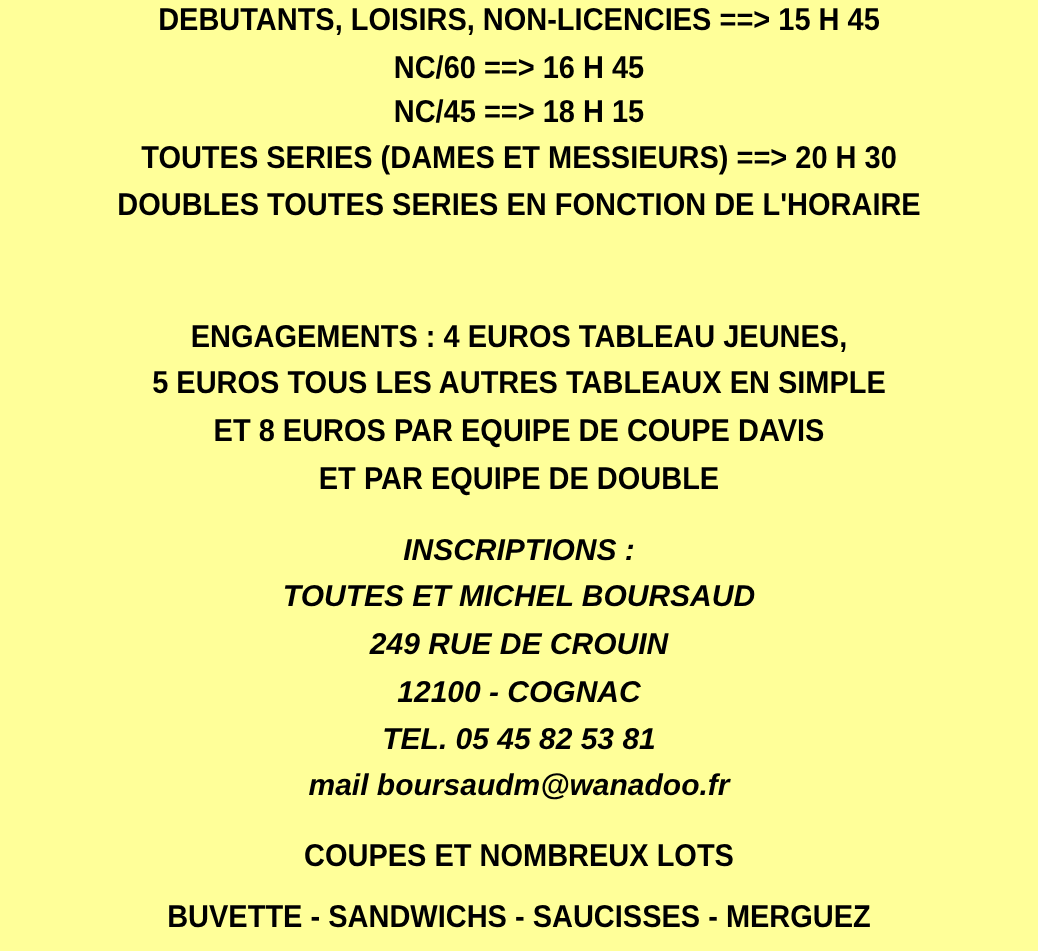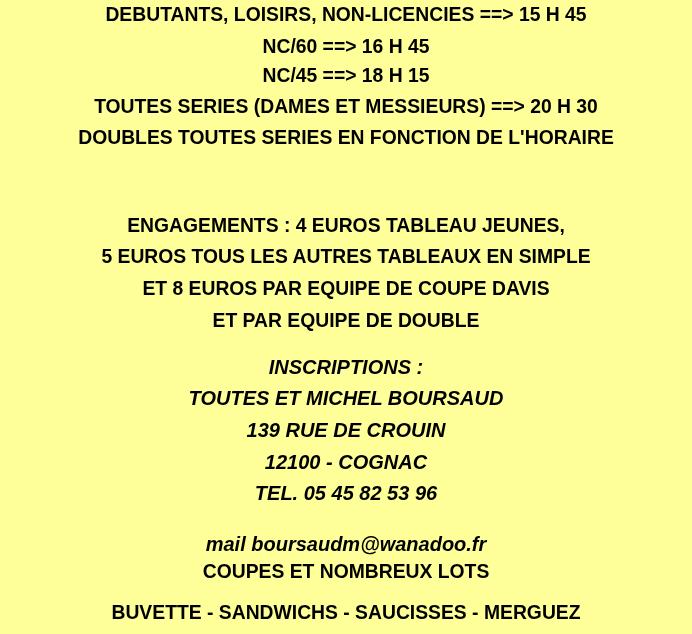--- a/index.html
+++ b/index.html
@@ -22,20 +22,20 @@
 <div>
   <div class="line cond" style="top:213px">ENGAGEMENTS : 4 EUROS TABLEAU JEUNES,</div>
   <div class="line cond" style="top:244px">5 EUROS TOUS LES AUTRES TABLEAUX EN SIMPLE</div>
   <div class="line cond" style="top:276px">ET 8 EUROS PAR EQUIPE DE COUPE DAVIS</div>
   <div class="line cond" style="top:308px">ET PAR EQUIPE DE DOUBLE</div>
 </div>
 
 <div>
   <div class="line it" style="top:355px">INSCRIPTIONS :</div>
   <div class="line it" style="top:386px">TOUTES ET MICHEL BOURSAUD</div>
-  <div class="line it" style="top:418px">139 RUE DE CROUIN</div>
+  <div class="line it" style="top:418px">249 RUE DE CROUIN</div>
   <div class="line it" style="top:450px">12100 - COGNAC</div>
-  <div class="line it" style="top:481px">TEL. 05 45 82 53 96</div>
-  <div class="line it" style="top:532px">mail boursaudm@wanadoo.fr</div>
+  <div class="line it" style="top:481px">TEL. 05 45 82 53 81</div>
+  <div class="line it" style="top:512px">mail boursaudm@wanadoo.fr</div>
 </div>
 
 <div class="line cond" style="top:559px">COUPES ET NOMBREUX LOTS</div>
 <div class="line cond" style="top:600px">BUVETTE - SANDWICHS - SAUCISSES - MERGUEZ</div>
 
 </body></html>

